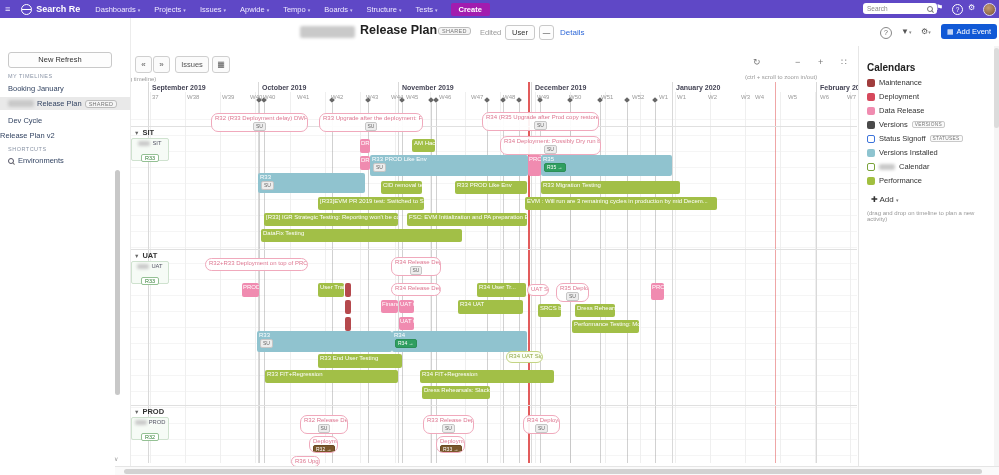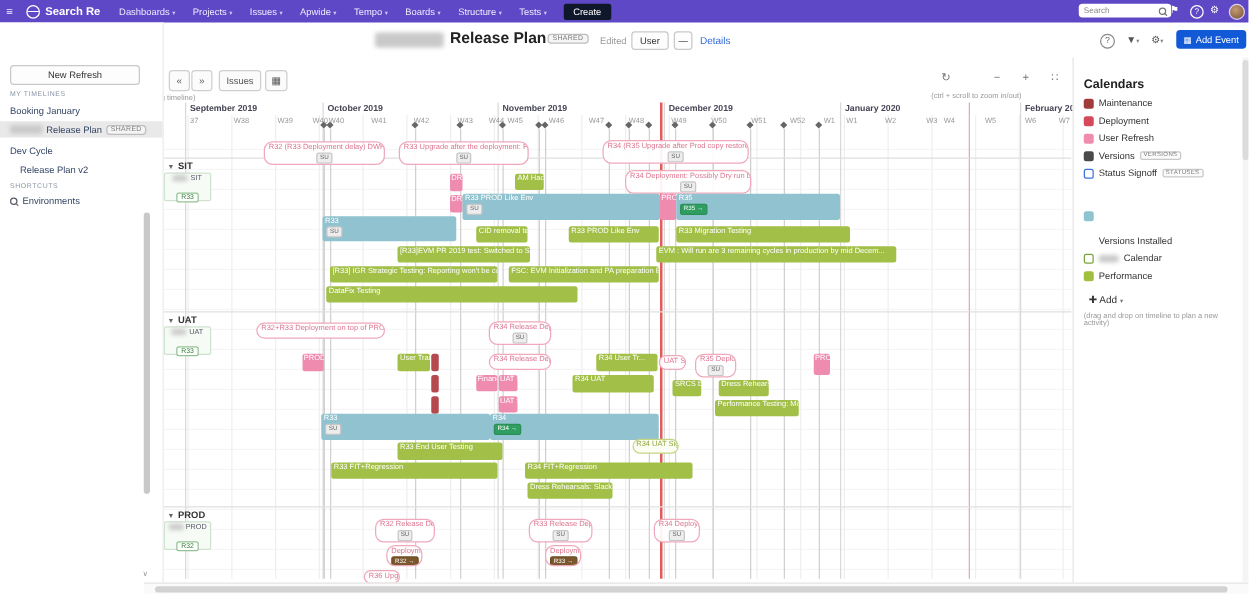--- a/index.html
+++ b/index.html
@@ -3,21 +3,21 @@
 <meta charset="utf-8">
 <style>
   html,body{margin:0;padding:0;background:#fff;font-family:"Liberation Sans",sans-serif;}
   #app{position:relative;width:999px;height:475px;overflow:hidden;background:#fff;}
   .abs{position:absolute;}
   
   #topnav{position:absolute;left:0;top:0;width:999px;height:18px;background:#5f48c6;color:#fff;display:flex;align-items:center;font-size:7.5px;}
   .navitem{color:#efeaff;margin:0 7px;white-space:nowrap;}
   .navitem .caret{font-size:5px;color:#cfc6f2;margin-left:2px;}
   #brand{color:#fff;font-weight:bold;font-size:9px;margin:0 8px 0 4px;display:flex;align-items:center;gap:4px;}
-  #create-btn{background:#0f172a;color:#fff;border-radius:2px;padding:2px 8px;font-size:7.5px;font-weight:normal;margin-left:6px;}
+  #create-btn{background:#a21caf;color:#fff;border-radius:2px;padding:2px 8px;font-size:7.5px;font-weight:bold;margin-left:6px;}
   #nav-search{position:absolute;left:863px;top:3px;width:66px;height:11px;background:#fff;border-radius:3px;font-size:6.5px;color:#888;display:flex;align-items:center;justify-content:space-between;padding:0 4px;}
   .mag{width:4px;height:4px;border:1px solid #777;border-radius:50%;position:relative;display:inline-block;}
   .mag:after{content:"";position:absolute;width:3px;height:1px;background:#777;transform:rotate(45deg);right:-2px;bottom:-1px;}
   .navicon{position:absolute;top:3px;color:#fff;font-size:8px;}
   #avatar{position:absolute;left:983px;top:3px;width:11px;height:11px;border-radius:50%;background:radial-gradient(circle at 40% 35%,#c29a72,#7a5236);border:1px solid #d9d2f5;}
   
   #logo-tri{position:absolute;left:12px;top:24px;width:0;height:0;border-left:8px solid transparent;border-right:8px solid transparent;border-bottom:14px solid #d8353c;}
   #logo-tri2{position:absolute;left:20px;top:28px;width:0;height:0;border-left:5px solid transparent;border-right:5px solid transparent;border-bottom:10px solid #a8262c;}
   .blur{display:inline-block;background:#c9c9c9;border-radius:2px;filter:blur(1.6px);vertical-align:middle;}
   .shared{font-size:5.5px;border:1px solid #bdbdbd;border-radius:3px;color:#777;background:#f5f5f5;padding:0 3px;letter-spacing:.3px;}
@@ -410,21 +410,21 @@
           <div style="display: inline;">Booking January</div>
         </div>
         <div class="side-item" style="position: absolute; left: 0px; top: 79px; width: 130px; height: 13px; display: flex; align-items: center; gap: 3px; padding-left: 8px; box-sizing: border-box; background: rgb(233, 233, 233);">
           <div class="blur" style="width: 26px; height: 7px;"></div>
           <div style="display: inline;">Release Plan</div>
           <div class="shared">SHARED</div>
         </div>
         <div class="side-item" style="position: absolute; left: 0px; top: 96px; width: 130px; height: 13px; display: flex; align-items: center; gap: 3px; padding-left: 8px; box-sizing: border-box; background: transparent;">
           <div style="display: inline;">Dev Cycle</div>
         </div>
-        <div class="side-item" style="position: absolute; left: 16px; top: 111px; width: 130px; height: 13px; display: flex; align-items: center; gap: 3px; padding-left: 0; box-sizing: border-box; background: transparent;">
+        <div class="side-item" style="position: absolute; left: 0px; top: 111px; width: 130px; height: 13px; display: flex; align-items: center; gap: 3px; padding-left: 0; box-sizing: border-box; background: transparent;">
           <div style="display: inline;">Release Plan v2</div>
         </div>
       </div>
     <div class="side-label abs" style="left:8px;top:128px;">SHORTCUTS</div>
     <div class="side-item abs" style="left:8px;top:138px;display:flex;align-items:center;gap:4px;">
       <span class="mag" style="border-color:#556;"></span>
       <span>Environments</span>
     </div>
   </div>
 
@@ -434,35 +434,35 @@
         <div class="cal-item">
           <div class="swatch" style="background: rgb(160, 60, 60);"></div>
           <div style="display: inline;">Maintenance</div>
         </div>
         <div class="cal-item">
           <div class="swatch" style="background: rgb(214, 73, 92);"></div>
           <div style="display: inline;">Deployment</div>
         </div>
         <div class="cal-item">
           <div class="swatch" style="background: rgb(240, 140, 176);"></div>
-          <div style="display: inline;">User Refresh</div>
+          <div style="display: inline;">Data Release</div>
         </div>
         <div class="cal-item">
           <div class="swatch" style="background: rgb(74, 74, 74);"></div>
           <div style="display: inline;">Versions</div>
           <div class="tinybadge">VERSIONS</div>
         </div>
         <div class="cal-item">
           <div class="swatch" style="border: 1.5px solid rgb(59, 115, 219); background: rgb(255, 255, 255); box-sizing: border-box;"></div>
           <div style="display: inline;">Status Signoff</div>
           <div class="tinybadge">STATUSES</div>
         </div>
         <div class="cal-item">
           <div class="swatch" style="background: rgb(142, 196, 208);"></div>
-          <div style="display: inline; margin-top: 40px;">Versions Installed</div>
+          <div style="display: inline;">Versions Installed</div>
         </div>
         <div class="cal-item">
           <div class="swatch" style="border: 1.5px solid rgb(122, 163, 58); background: rgb(255, 255, 255); box-sizing: border-box;"></div>
           <div class="blur" style="width: 16px; height: 6px;"></div>
           <div style="display: inline;">Calendar</div>
         </div>
         <div class="cal-item">
           <div class="swatch" style="background: rgb(161, 191, 63);"></div>
           <div style="display: inline;">Performance</div>
         </div>

